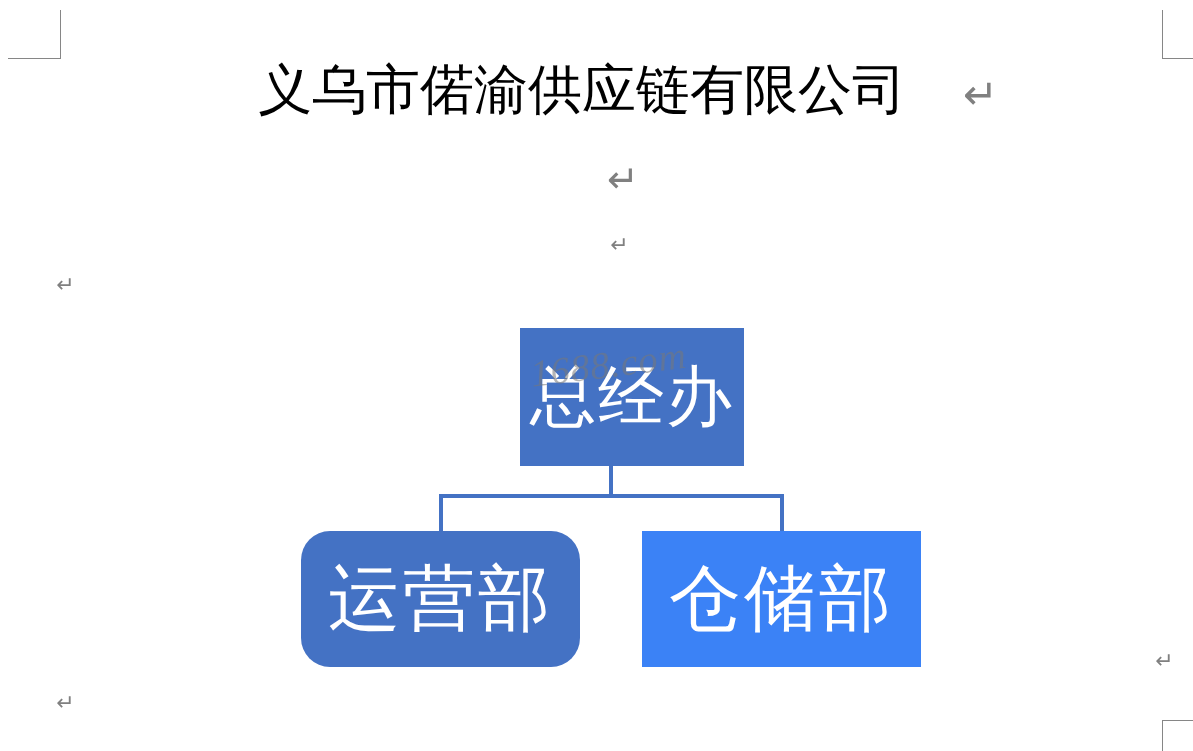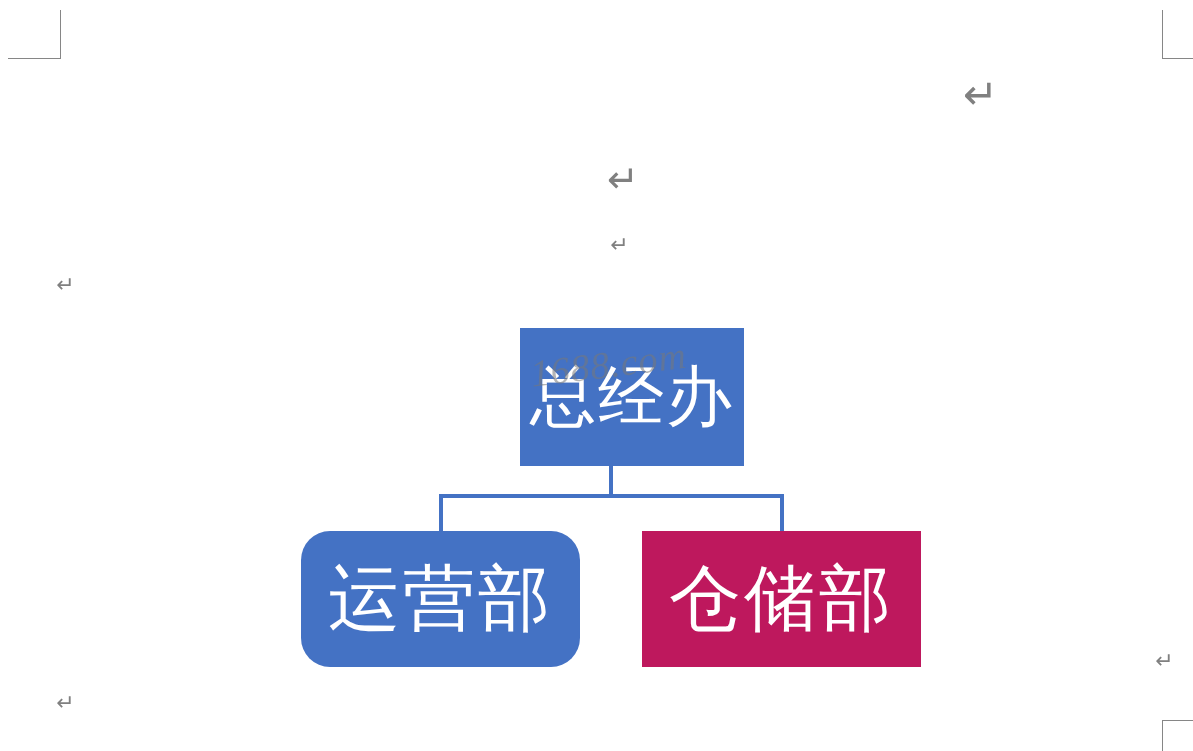--- a/index.html
+++ b/index.html
@@ -156,37 +156,38 @@
   </div>
   <div class="corner-mark" id="corner-tr">
     <div class="cm-v" style="background: rgb(134, 134, 134);"></div>
     <div class="cm-h" style="background: rgb(134, 134, 134);"></div>
   </div>
   <div class="corner-mark" id="corner-br">
     <div class="cm-v" style="background: rgb(134, 134, 134);"></div>
     <div class="cm-h" style="background: rgb(134, 134, 134);"></div>
   </div>
 
+  <div id="doc-title">义乌市偌渝供应链有限公司</div>
 
   <div class="para-mark" id="pm-title" style="color: rgb(128, 128, 128);">↵</div>
   <div class="para-mark" id="pm-c1" style="color: rgb(128, 128, 128);">↵</div>
   <div class="para-mark" id="pm-c2" style="color: rgb(128, 128, 128);">↵</div>
   <div class="para-mark" id="pm-left1" style="color: rgb(128, 128, 128);">↵</div>
   <div class="para-mark" id="pm-left2" style="color: rgb(128, 128, 128);">↵</div>
   <div class="para-mark" id="pm-right1" style="color: rgb(128, 128, 128);">↵</div>
 
   <div id="org-chart">
 
     <div class="connector" id="conn-stem" style="background: rgb(68, 114, 196);"></div>
     <div class="connector" id="conn-bar" style="background: rgb(68, 114, 196);"></div>
     <div class="connector" id="conn-drop-l" style="background: rgb(68, 114, 196);"></div>
     <div class="connector" id="conn-drop-r" style="background: rgb(68, 114, 196);"></div>
 
     <div class="org-box" id="box-root" style="background: rgb(68, 114, 196); color: rgb(255, 255, 255); margin-left: 21px;">总经办</div>
 
     <div class="org-box" id="box-ops" style="background: rgb(68, 114, 196); color: rgb(255, 255, 255); border-radius: 29px;">运营部</div>
 
-    <div class="org-box" id="box-warehouse" style="background: #be185d; color: rgb(255, 255, 255);">仓储部</div>
+    <div class="org-box" id="box-warehouse" style="background: #3b82f6; color: rgb(255, 255, 255);">仓储部</div>
   </div>
 
   <div id="watermark">1688.com</div>
 
 </div>
 
 </body></html>

